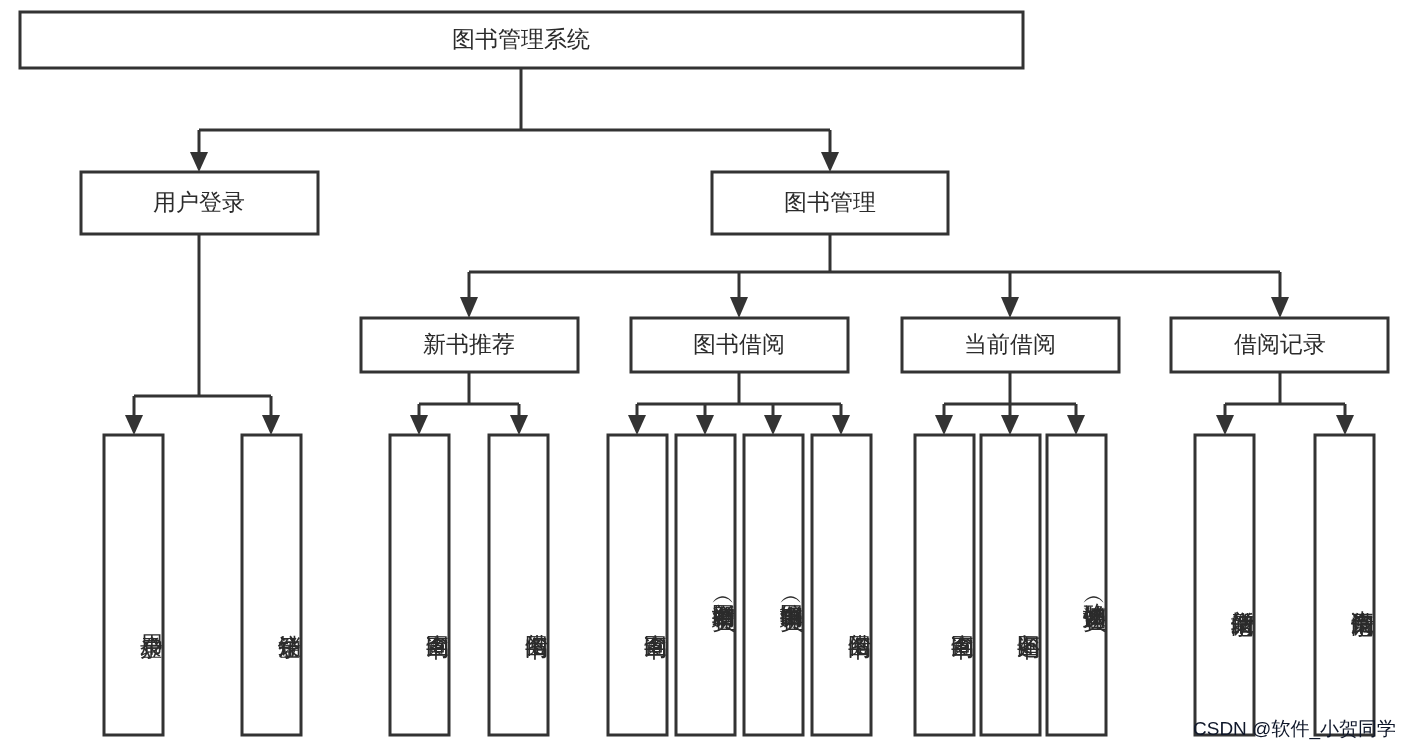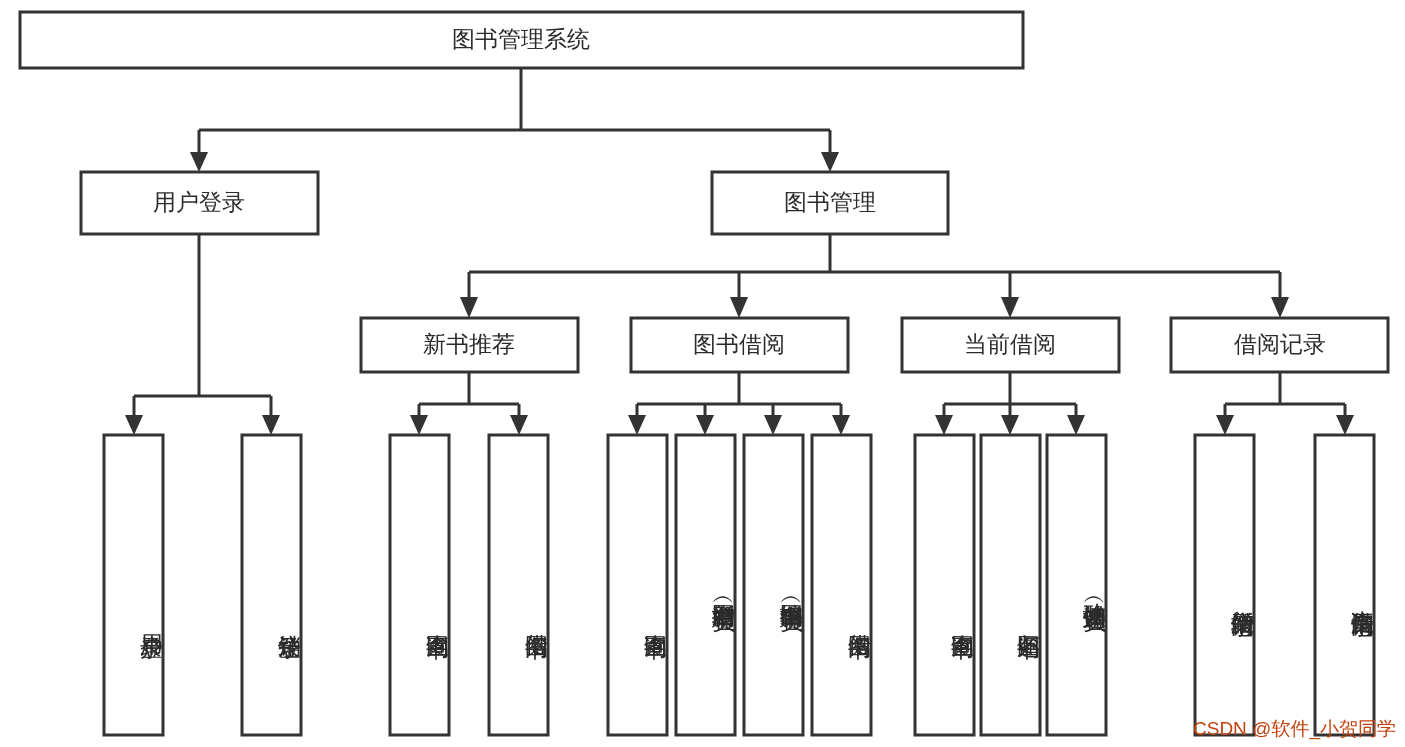--- a/index.html
+++ b/index.html
@@ -57,21 +57,21 @@
     color: #2b2b2b;
     font-family: "Liberation Sans", "DejaVu Sans", sans-serif;
     font-size: 23px;
     line-height: 1.0;
     letter-spacing: 1px;
     white-space: nowrap;
     pointer-events: none;
   }
   .watermark {
     position: absolute;
-    color: #c2410c;
+    color: #0f172a;
     font-family: "Liberation Sans", "DejaVu Sans", sans-serif;
     font-size: 19px;
     white-space: nowrap;
   }
 </style>
 </head>
 <body>
 
 <div id="canvas">
 

